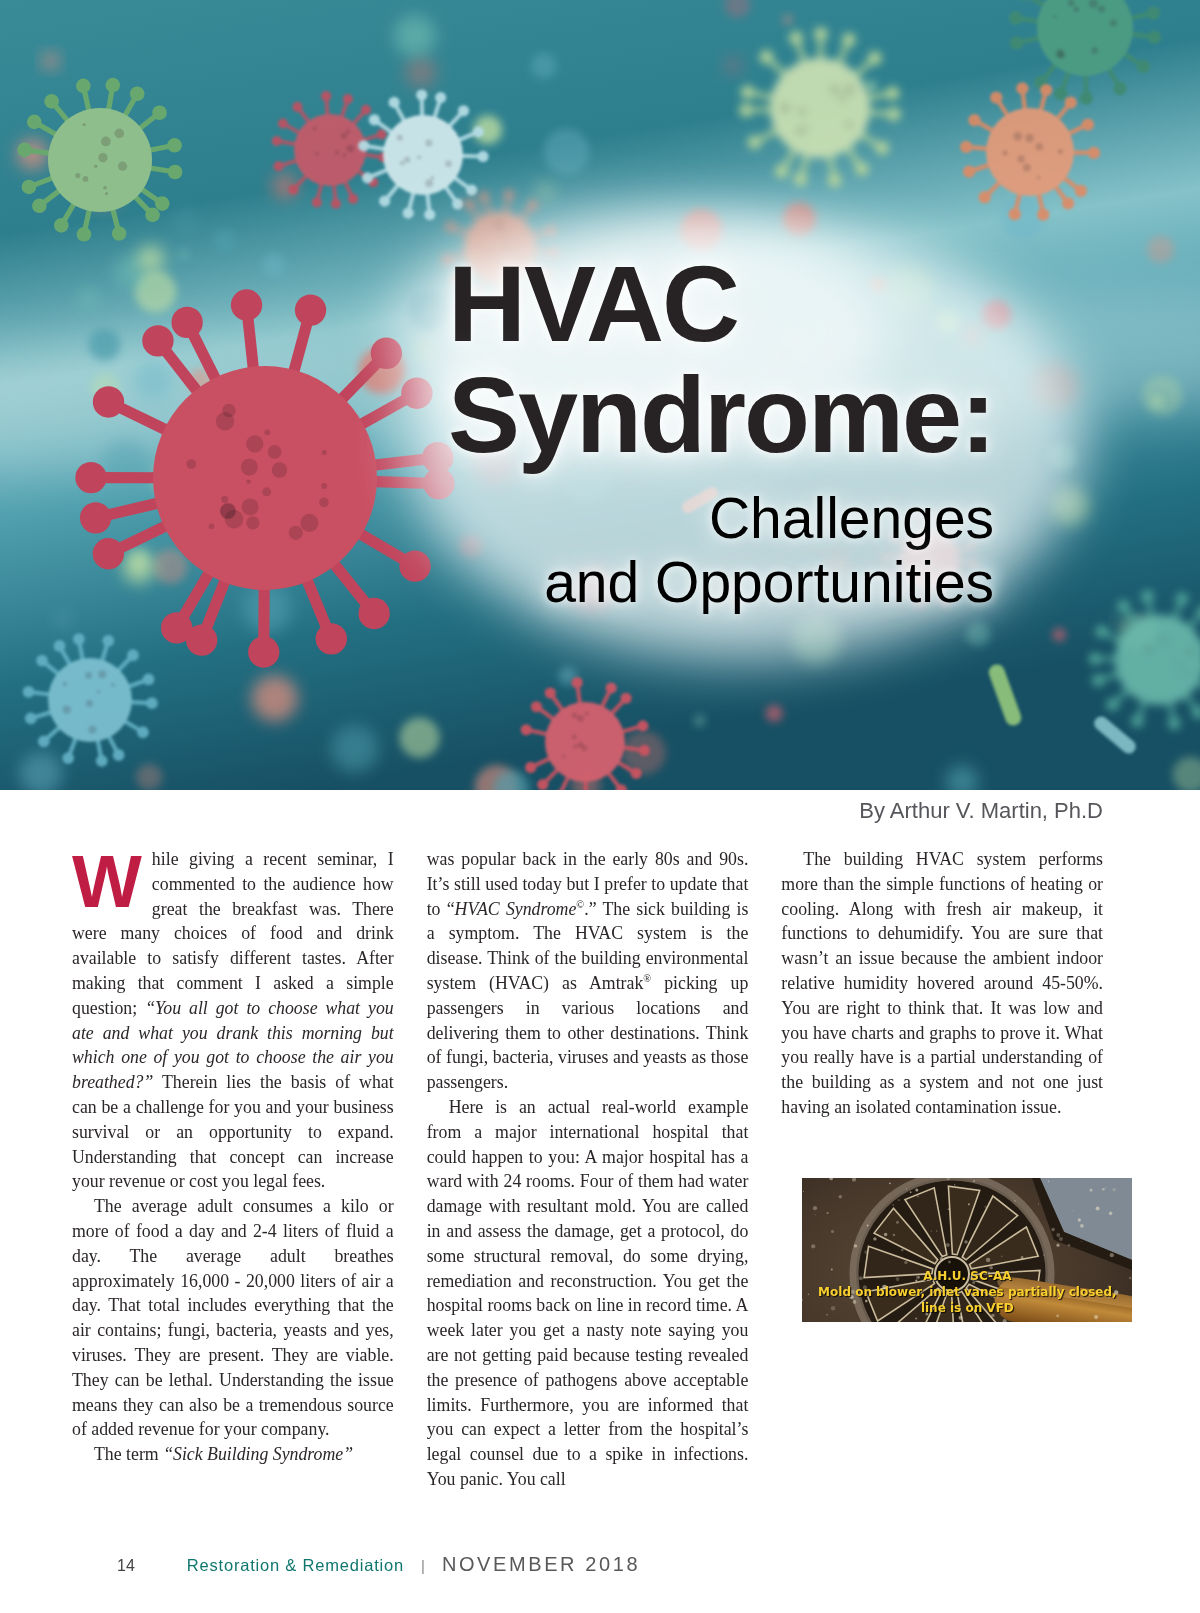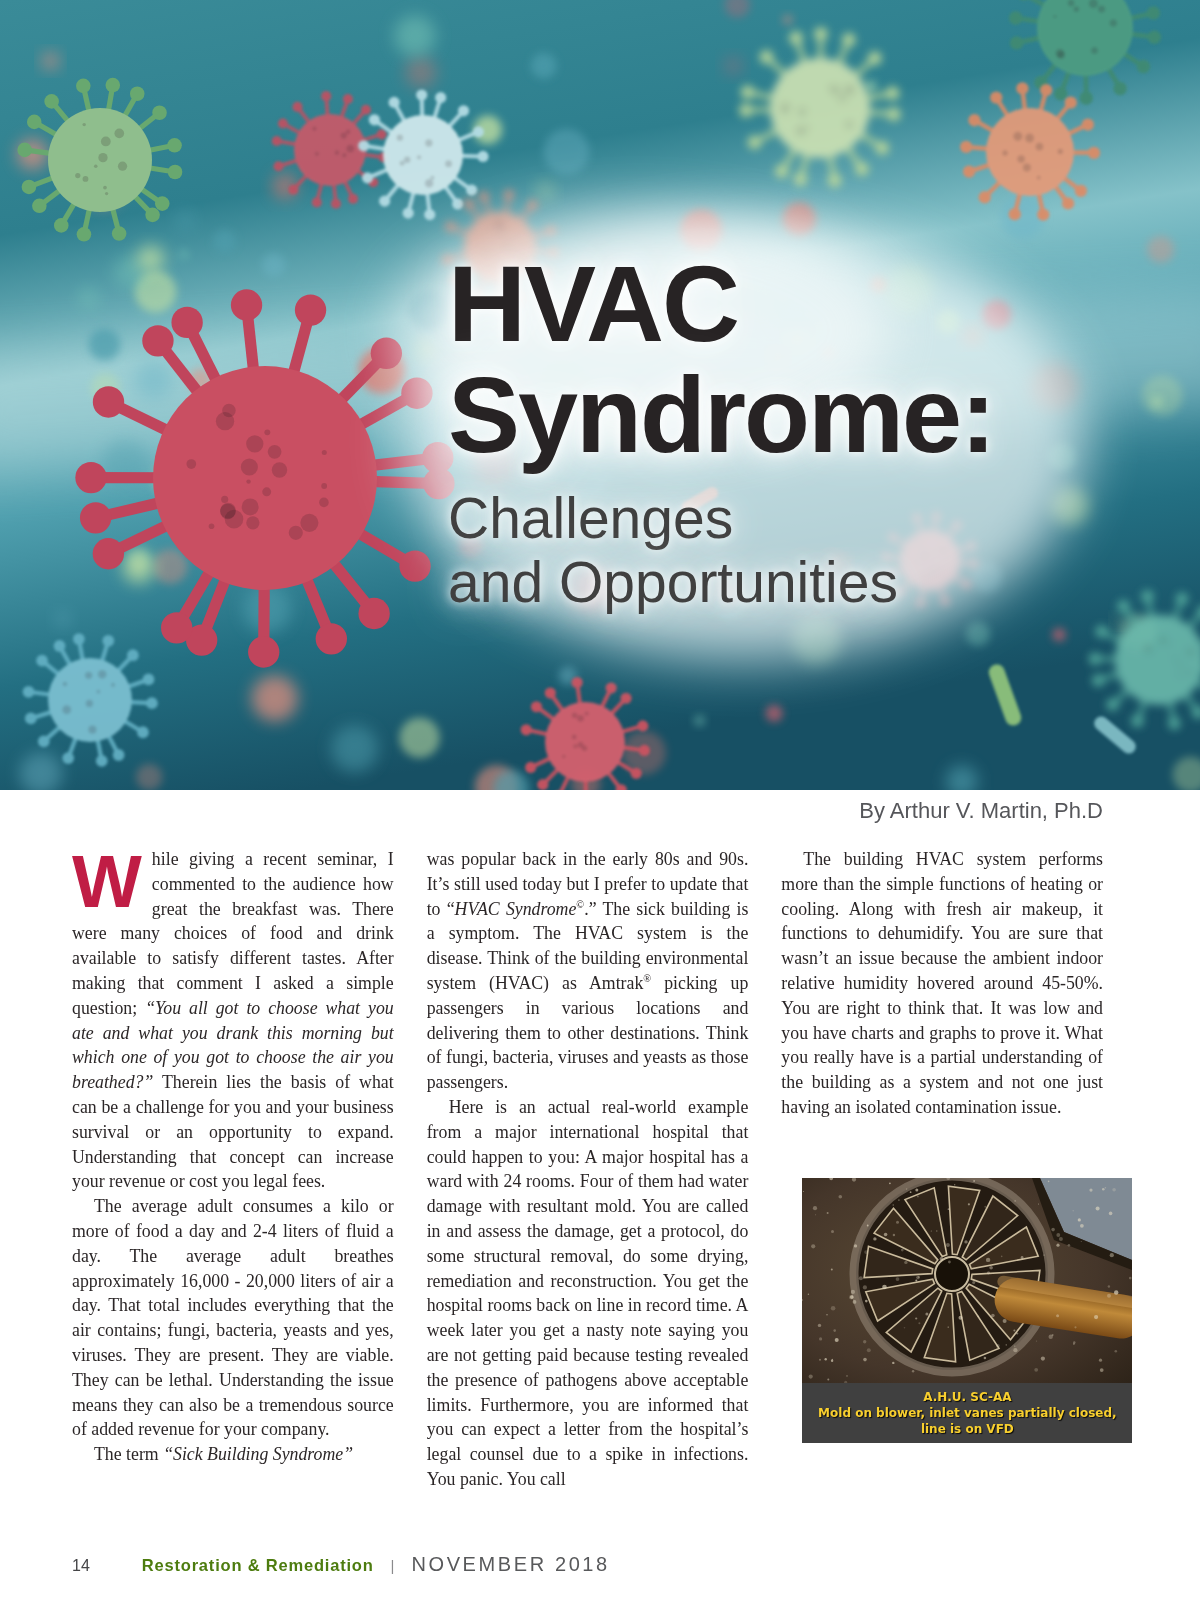--- a/index.html
+++ b/index.html
@@ -4,45 +4,45 @@
 <style>
   html,body{margin:0;padding:0;background:#ffffff;}
   .page{position:relative;width:1200px;height:1613px;background:#ffffff;overflow:hidden;
         font-family:"Liberation Serif", serif;color:#2b2627;}
   
   .hero{position:absolute;left:0;top:0;width:1200px;height:790px;overflow:hidden;}
   .hero svg{position:absolute;left:0;top:0;}
   .hero-title{position:absolute;left:448px;top:248px;font-family:"Liberation Sans", sans-serif;
               text-shadow:0 0 10px rgba(255,255,255,.95),0 0 24px rgba(255,255,255,.9),0 0 48px rgba(255,255,255,.8);}
   .hero-title .t1{font-size:108px;font-weight:bold;line-height:111px;letter-spacing:-2px;color:#272324;}
-  .hero-title .t2{font-size:57px;font-weight:normal;line-height:64px;color:#404040;}
+  .hero-title .t2{font-size:57px;font-weight:normal;line-height:64px;color:#000000;text-align:right;}
   .hero-title .t2.first{margin-top:16px;}
   
   .byline{position:absolute;right:97px;top:798px;font-family:"Liberation Sans", sans-serif;
           font-size:22px;color:#55565a;}
   
   .columns{position:absolute;left:72px;top:847px;width:1031px;display:flex;gap:33px;}
   .col{flex:1;min-width:0;}
   .col p{margin:0;font-size:17.8px;line-height:24.8px;text-align:justify;}
   .col p.indent{text-indent:22px;}
   .dropcap{float:left;font-family:"Liberation Sans", sans-serif;font-weight:bold;color:#c01d45;
            font-size:74px;line-height:58px;padding:6px 10px 2px 0;}
   em{}
   sup{font-size:58%;vertical-align:super;line-height:0;}
   
-  .photo{position:relative;width:330px;height:265px;margin:58px 0 0 21px;background:#404040;overflow:hidden;}
+  .photo{position:relative;width:330px;height:144px;margin:58px 0 0 21px;background:#7f1d1d;overflow:hidden;}
   .photo svg{position:absolute;left:0;top:0;}
   .caption{position:absolute;left:0;right:0;bottom:6px;text-align:center;
            font-family:"DejaVu Sans", sans-serif;font-weight:bold;font-size:12px;line-height:16px;
            color:#f8cf2e;text-shadow:1px 1px 1px rgba(0,0,0,.85);}
   
   .footer{position:absolute;left:72px;top:1553px;width:1031px;display:flex;align-items:baseline;
           font-family:"Liberation Sans", sans-serif;color:#454547;}
-  .footer .pgnum{font-size:16px;margin-right:52px;}
-  .footer .mag{font-size:16.5px;font-weight:bold;letter-spacing:.8px;color:#4d7c0f;}
+  .footer .pgnum{font-size:16px;margin-right:52px;margin-left:45px;}
+  .footer .mag{font-size:16.5px;font-weight:normal;letter-spacing:.8px;color:#0f766e;}
   .footer .sep{margin:0 17px;color:#8a8a8c;font-size:15px;}
   .footer .issue{font-size:20px;letter-spacing:2.6px;color:#58595b;}
 </style>
 </head>
 <body>
 
 <div class="page">
 
   <div class="hero">
     <svg id="hero-art" width="1200" height="790" viewBox="0 0 1200 790">

